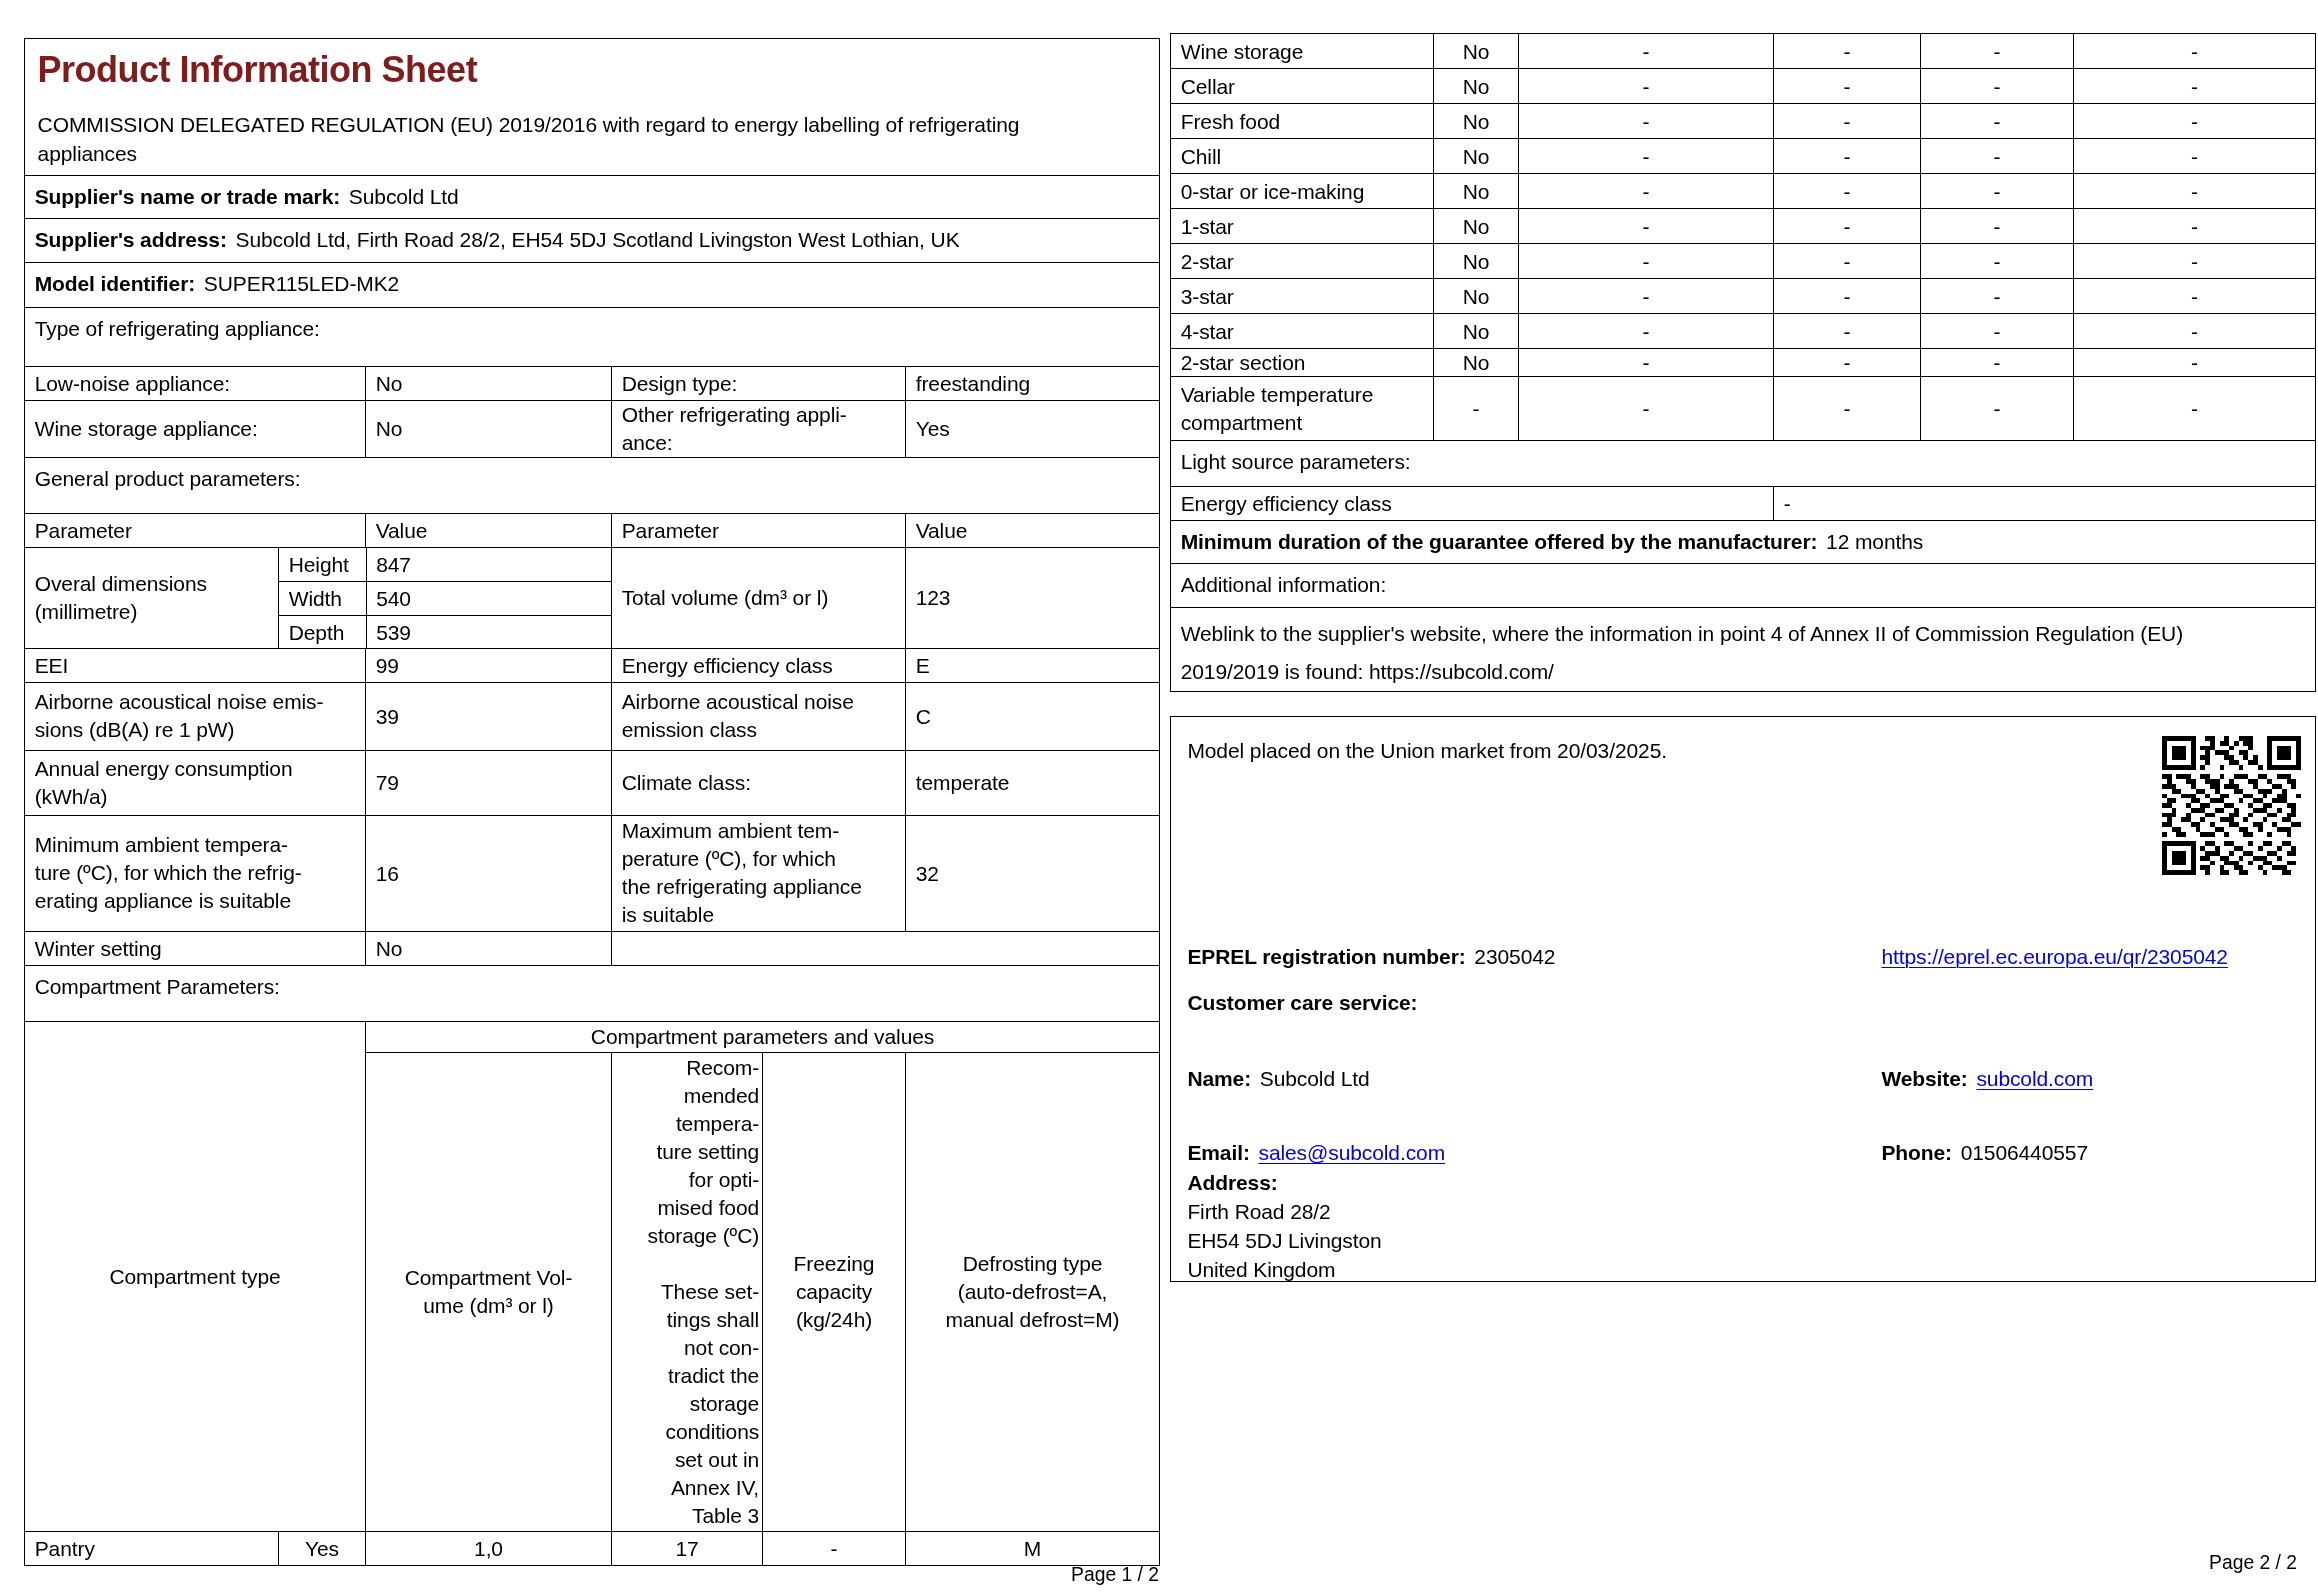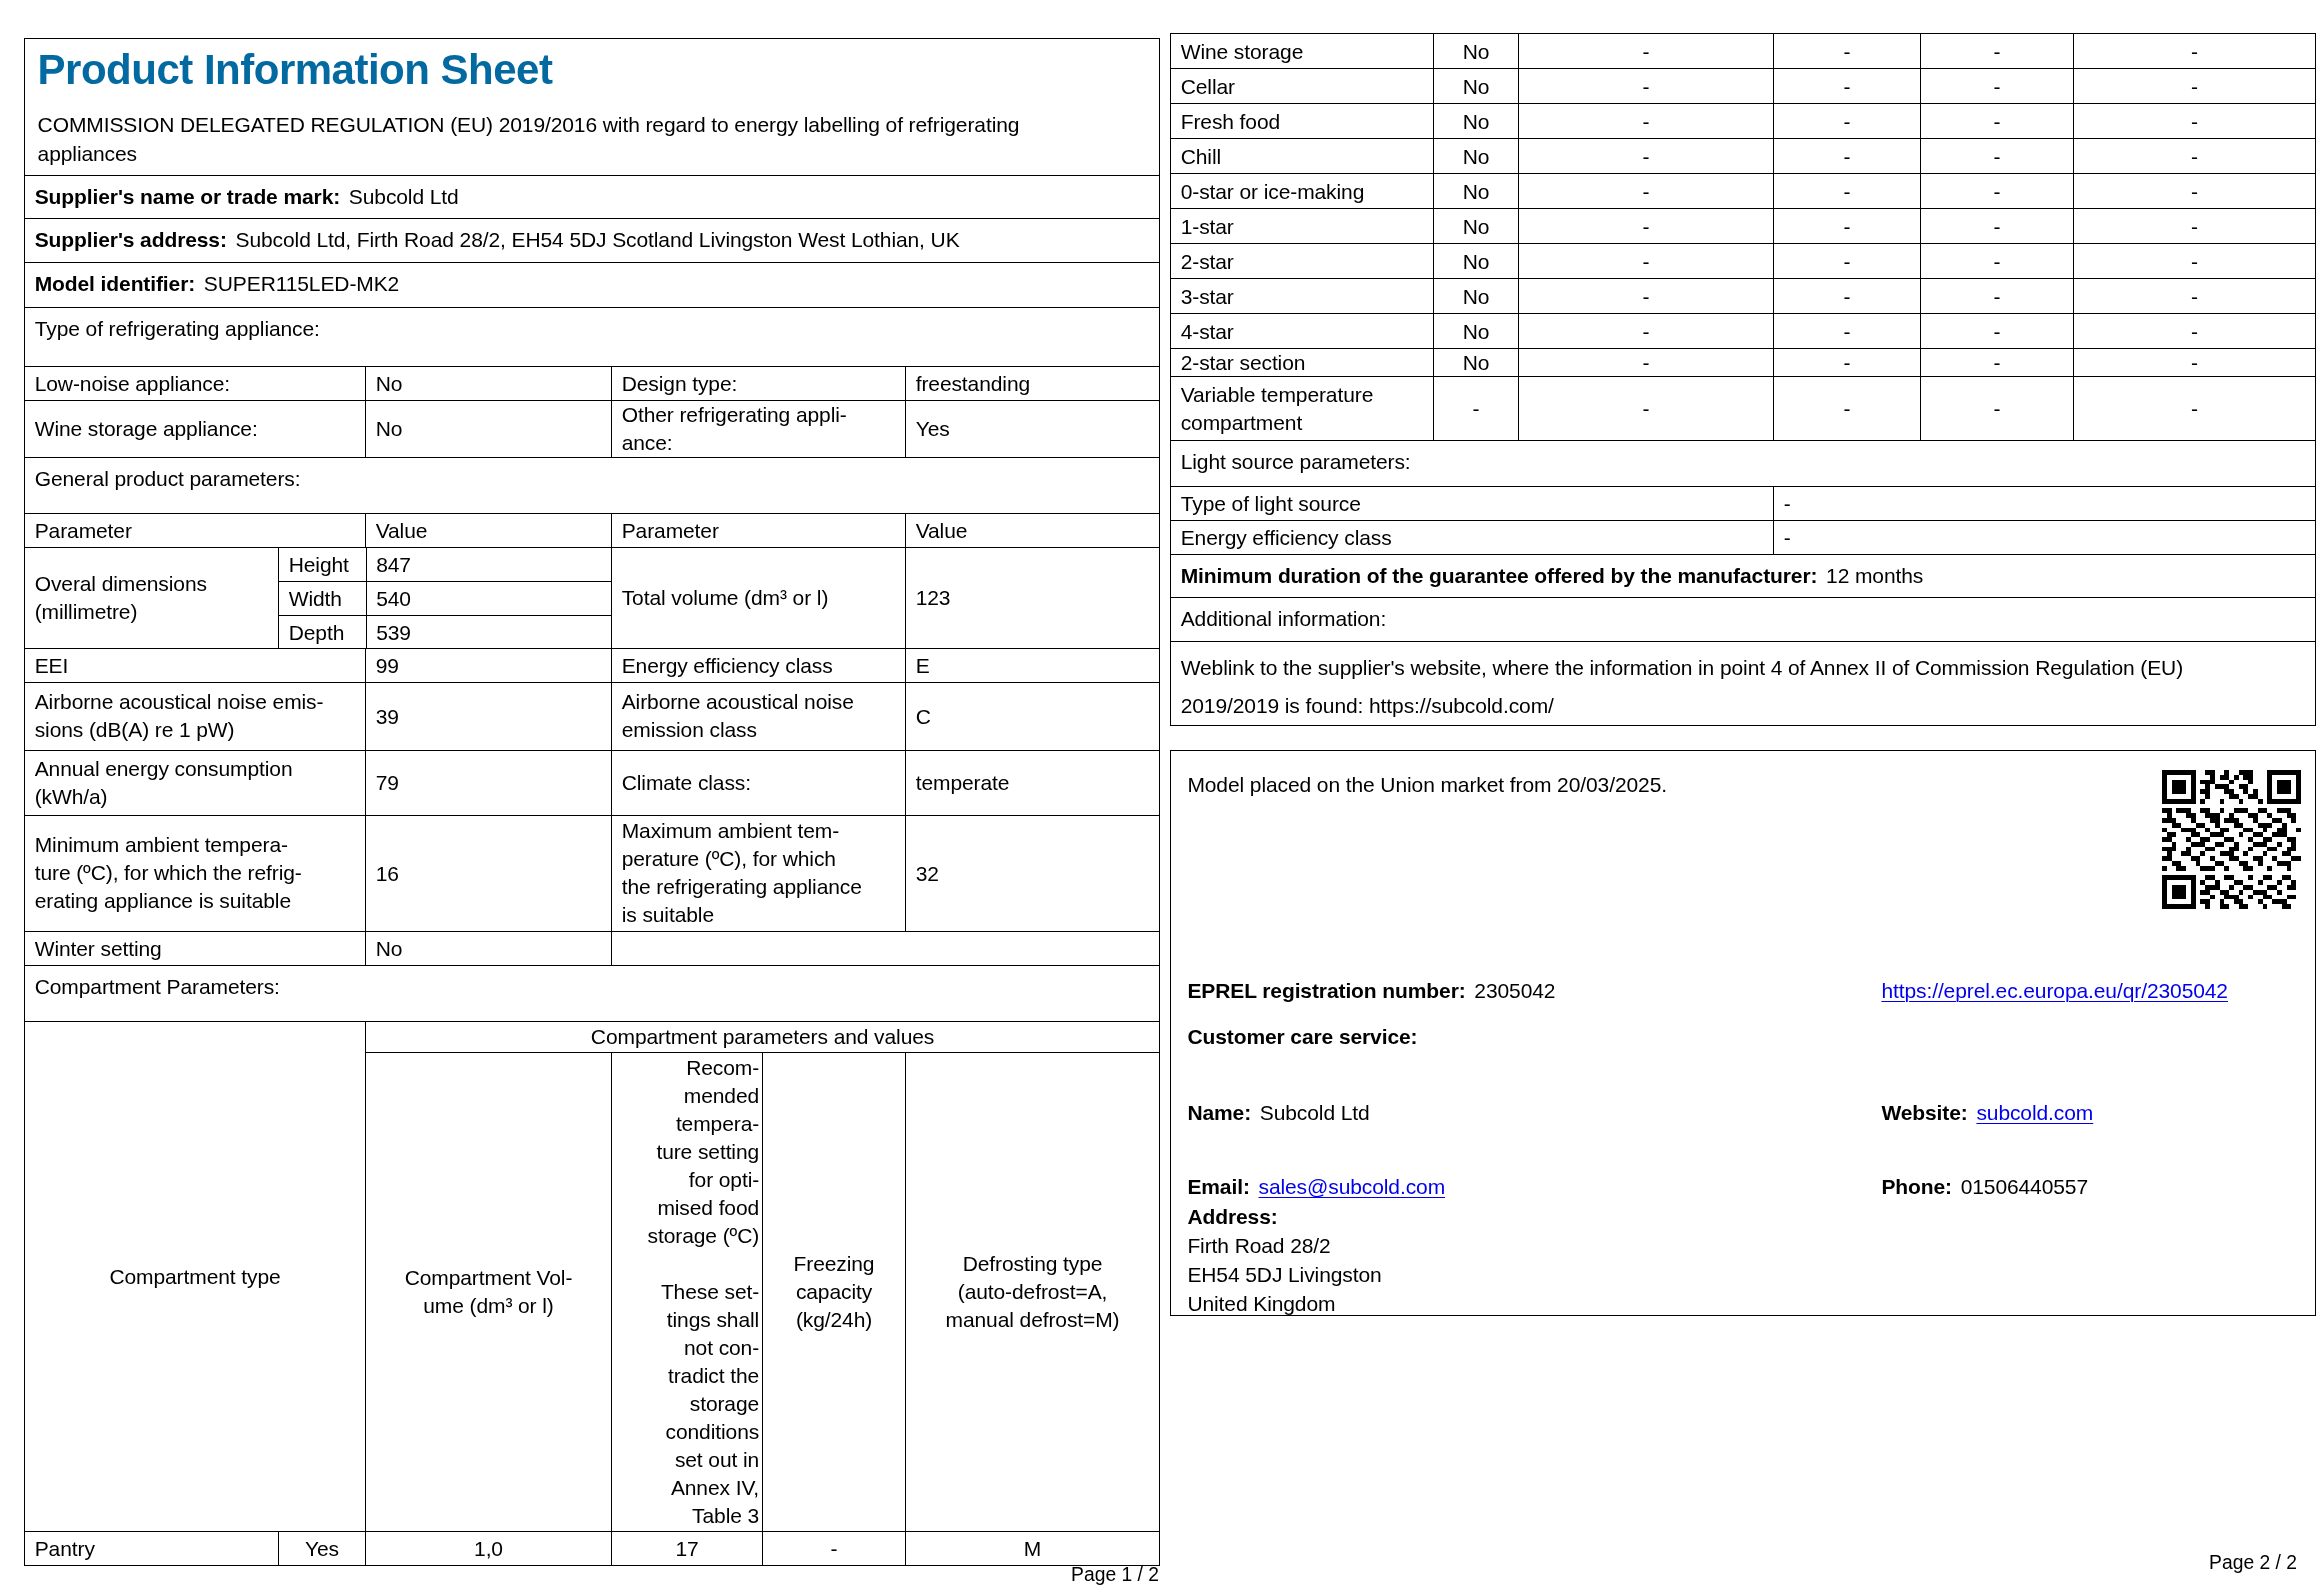--- a/index.html
+++ b/index.html
@@ -8,21 +8,21 @@
   td{border:1.9px solid #000;padding:0 9.7px;vertical-align:middle;line-height:27px;overflow:hidden;}
   .page{position:absolute;}
   #page1{left:24px;top:38px;width:1135px;}
   #page2{left:1170px;top:33px;width:1146px;}
   .t{vertical-align:top;padding-top:6.8px;}
   .c{text-align:center;}
   .pre{white-space:pre-line;line-height:28px;}
   .hd{font-weight:400;}
   .lbl{font-weight:700;}
   .val{margin-left:8.7px;}
-  .title{color:#0369a1;font-size:42px;font-weight:700;line-height:48px;letter-spacing:-0.5px;}
+  .title{color:#7f1d1d;font-size:36px;font-weight:700;line-height:48px;letter-spacing:-0.5px;}
   .reg{margin-top:16.4px;line-height:29px;white-space:pre-line;}
   .title-cell{vertical-align:top;padding:6.8px 12.6px;}
   .inner{width:100%;height:100%;border-collapse:collapse;table-layout:fixed;}
   .inner td{border:none;padding:0 9.7px;}
   .inner tr + tr td{border-top:1.4px solid #000;}
   .inner td:first-child{border-right:1.9px solid #000;}
   .rec-cell{padding:1px 2.9px;vertical-align:top;text-align:right;line-height:28px;white-space:pre-line;margin-top:15px;}
   .link{color:#0000EE;text-decoration:underline;text-decoration-thickness:1.4px;text-underline-offset:3.4px;}
   .box{margin-top:24px;border:1.9px solid #000;height:566px;box-sizing:border-box;padding:19.3px 14.5px 0 16.4px;}
   .boxrow{display:flex;align-items:flex-start;}
@@ -302,24 +302,20 @@
       <td class="c">-</td>
       <td class="c">-</td>
       <td class="c">-</td>
       <td class="c">-</td>
       <td class="c">-</td>
     </tr>
     <tr style="height:46px">
       <td colspan="6" class="t hd">Light source parameters:</td>
     </tr>
     <tr style="height:34px">
-      <td colspan="3">Type of light source</td>
-      <td colspan="3">-</td>
-    </tr>
-    <tr style="height:34px">
       <td colspan="3">Energy efficiency class</td>
       <td colspan="3">-</td>
     </tr>
     <tr style="height:43px">
       <td colspan="6" class="t">
         <span class="lbl">Minimum duration of the guarantee offered by the manufacturer:</span><span class="val">12 months</span>
       </td>
     </tr>
     <tr style="height:44px">
       <td colspan="6" class="t hd">Additional information:</td>

